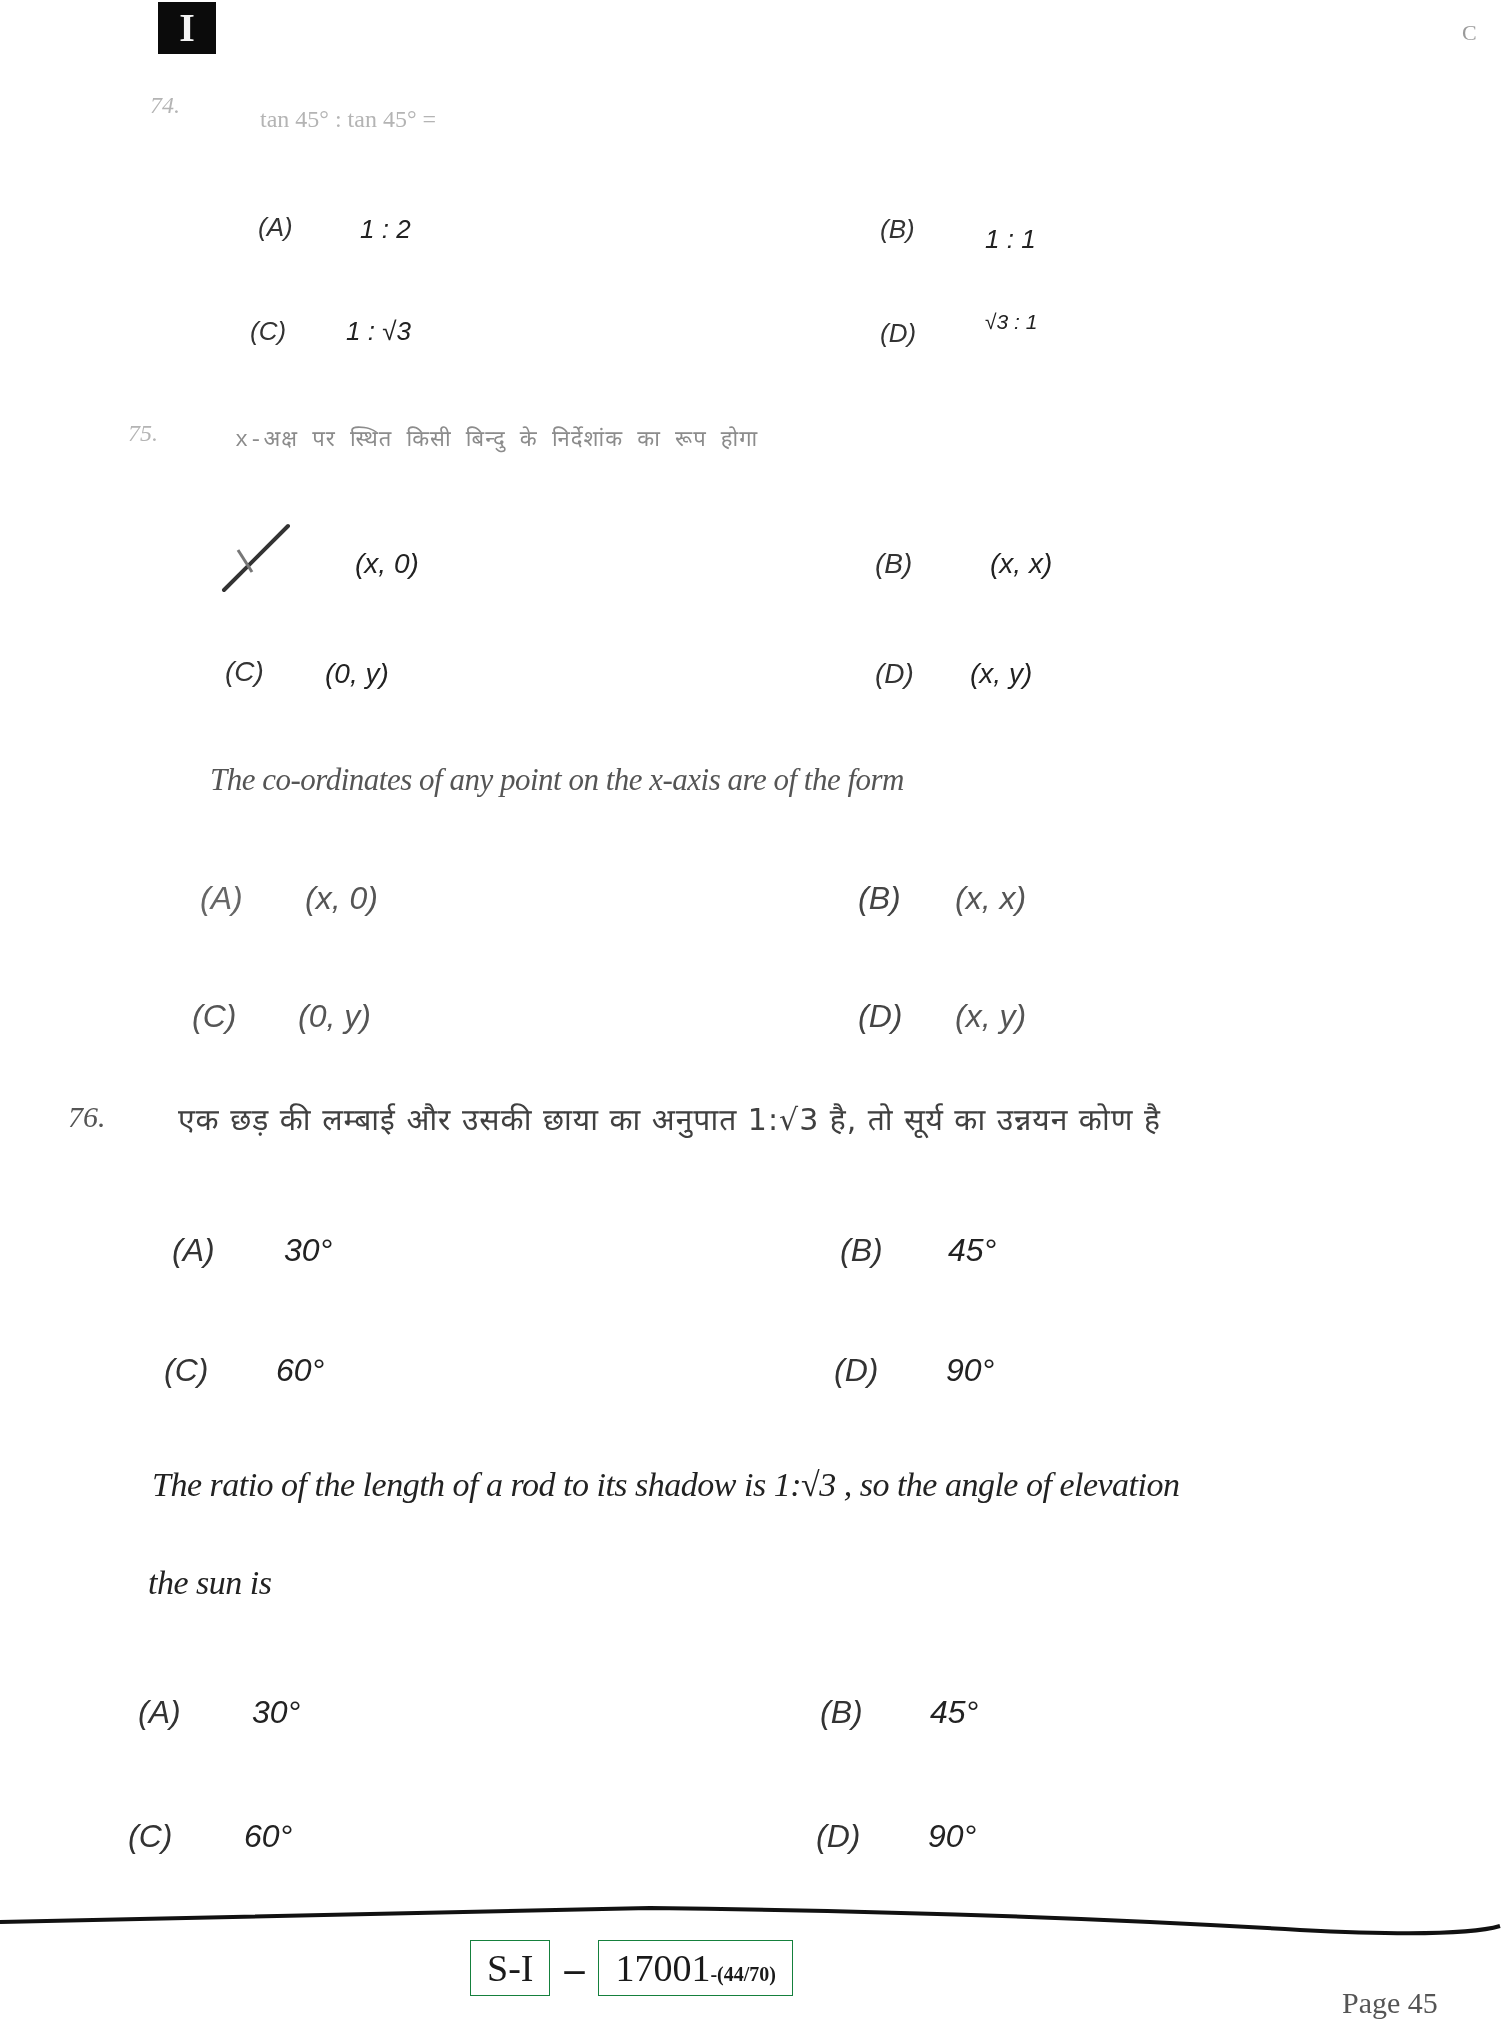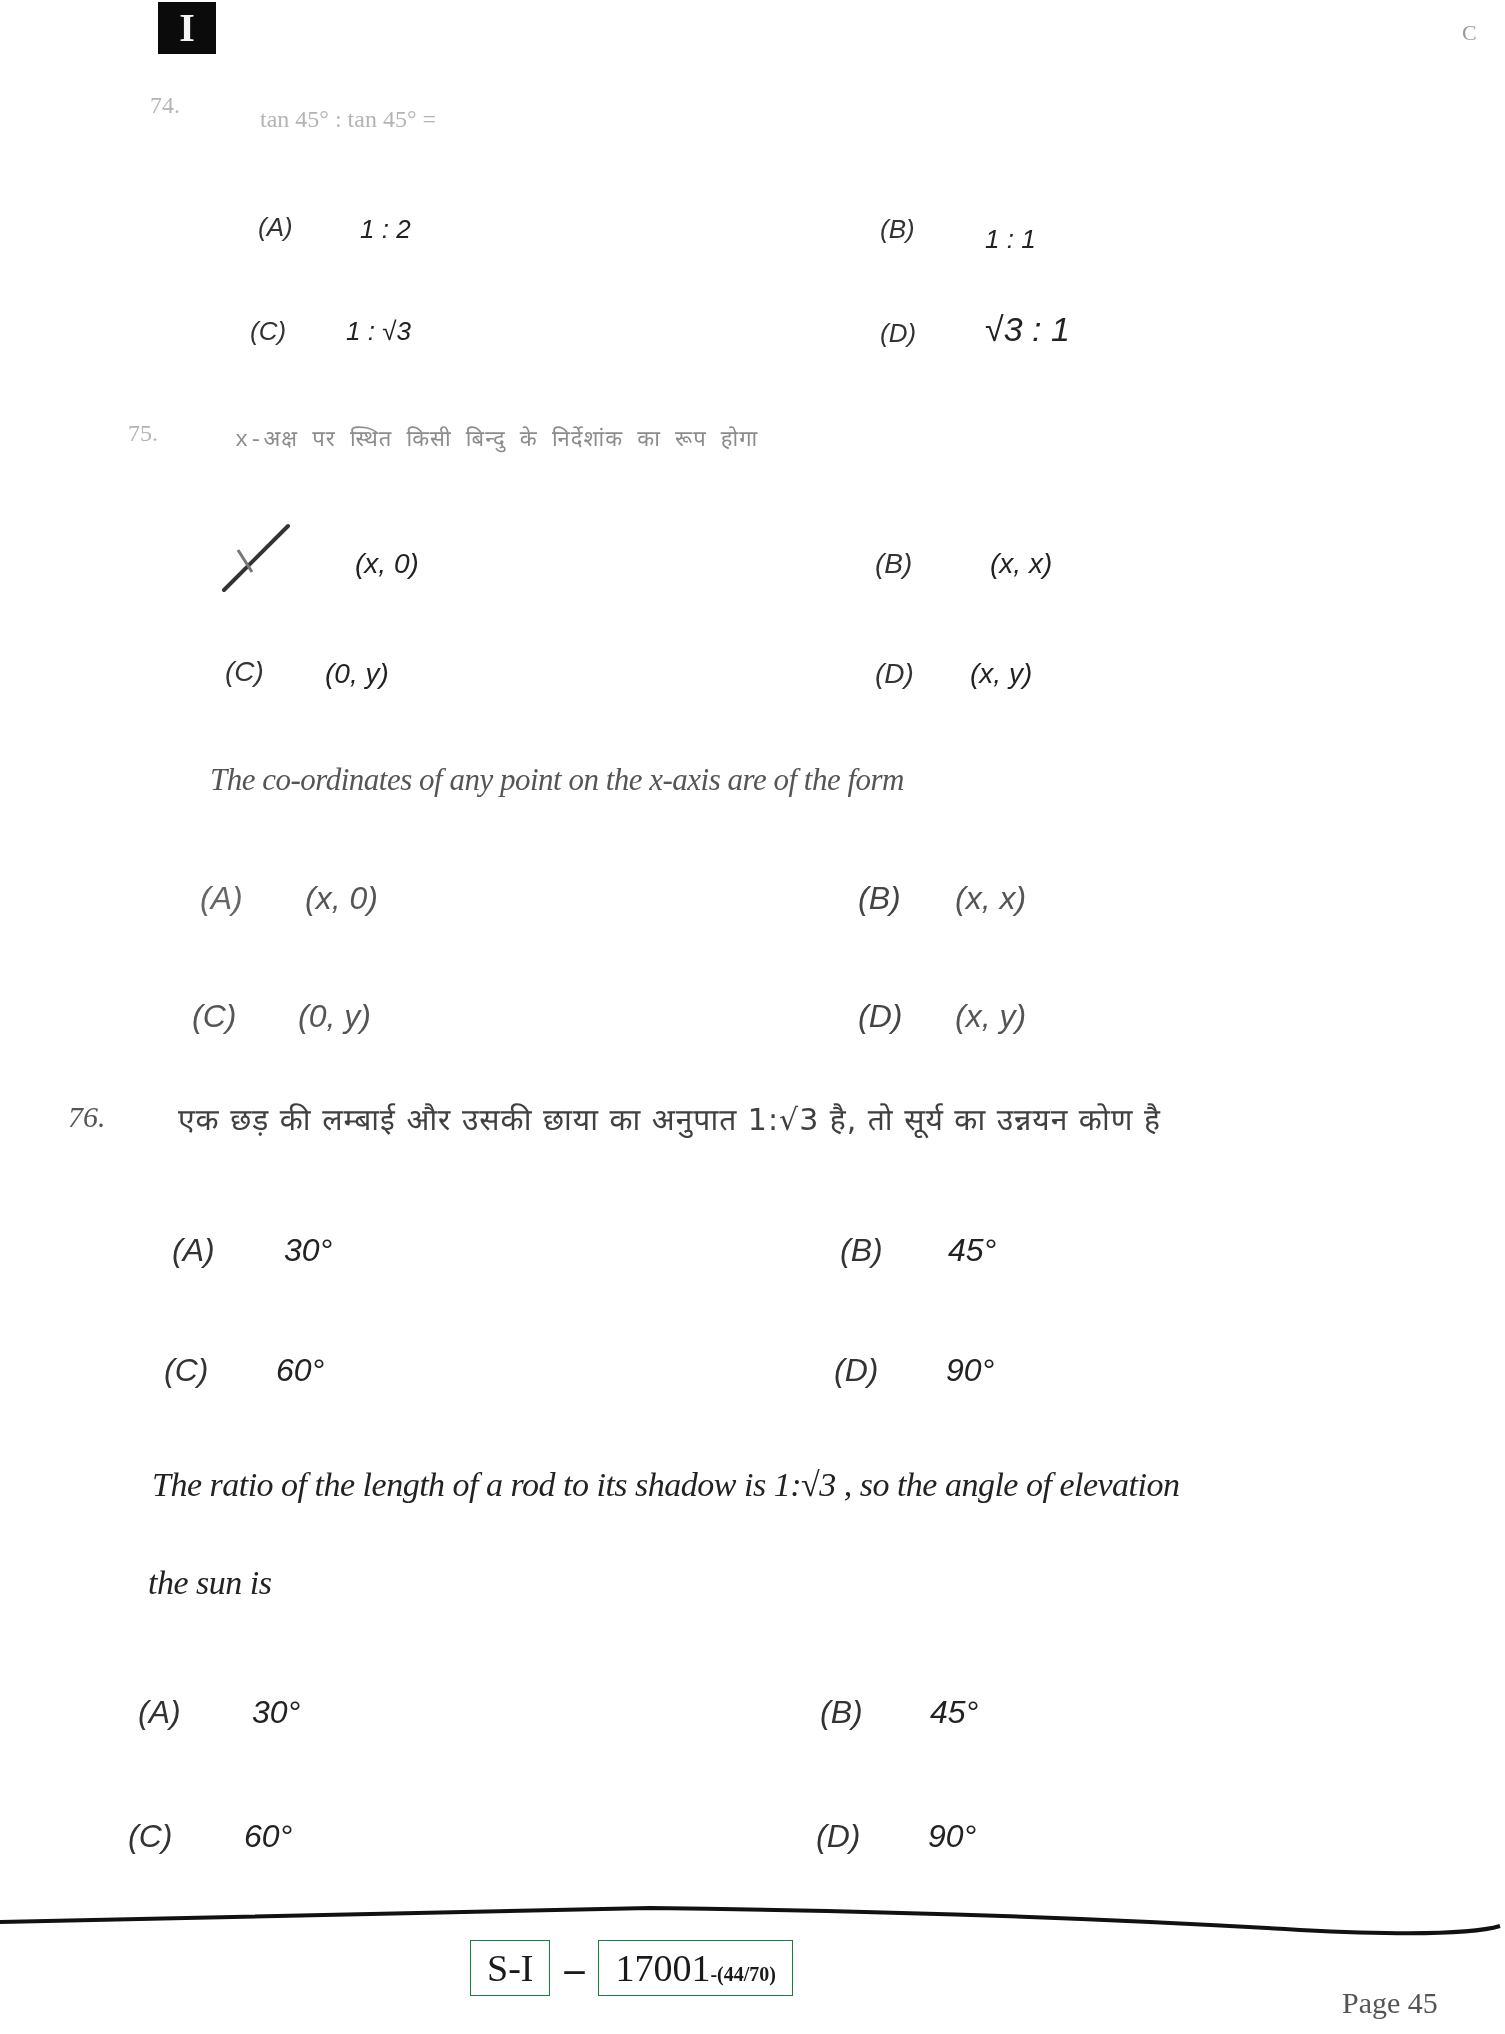--- a/index.html
+++ b/index.html
@@ -35,20 +35,21 @@
       color: #9a9a9a;
     }
 
     
     .faded { color: #b4b4b4; }
     .faded-mid { color: #8c8c8c; }
 
     .qnum {
       font-family: "Liberation Serif", serif;
       font-size: 30px;
+      font-style: italic;
     }
     .stem {
       font-family: "Liberation Serif", serif;
       font-size: 32px;
       white-space: nowrap;
     }
     .stem-en {
       font-family: "Liberation Serif", serif;
       font-style: italic;
       font-size: 33px;
@@ -124,21 +125,21 @@
   <div class="abs opt-label faded" style="left:258px; top:212px; font-size:26px;">(A)</div>
   <div class="abs opt-val faded" style="left:360px; top:214px; font-size:26px;">1 : 2</div>
 
   <div class="abs opt-label faded-mid" style="left:880px; top:214px; font-size:26px;">(B)</div>
   <div class="abs opt-val faded" style="left:985px; top:212px; font-size:26px;margin-top:12px;">1 : 1</div>
 
   <div class="abs opt-label faded" style="left:250px; top:316px; font-size:26px;">(C)</div>
   <div class="abs opt-val faded-mid" style="left:346px; top:316px; font-size:26px;">1 : √3</div>
 
   <div class="abs opt-label faded" style="left:880px; top:318px; font-size:26px;">(D)</div>
-  <div class="abs opt-val faded-mid" style="left:985px; top:310px; font-size:34px;text-align:center;">√3 : 1</div>
+  <div class="abs opt-val faded-mid" style="left:985px; top:310px; font-size:21px;text-align:center;">√3 : 1</div>
 </div>
 
 <div>
   <div class="abs qnum faded" style="left:128px; top:420px; font-size:24px;">75.</div>
   <div class="abs hindi faded-mid" style="left:235px; top:422px; font-size:22px;font-family:Liberation Mono, monospace;">x-अक्ष पर स्थित किसी बिन्दु के निर्देशांक का रूप होगा</div>
 
   <svg class="abs tick-mark" viewBox="0 0 80 80">
     <line x1="6" y1="70" x2="70" y2="6" stroke="#333" stroke-width="4" stroke-linecap="round"></line>
     <path d="M20 30 L34 52" stroke="#777" stroke-width="3" fill="none"></path>
   </svg>

